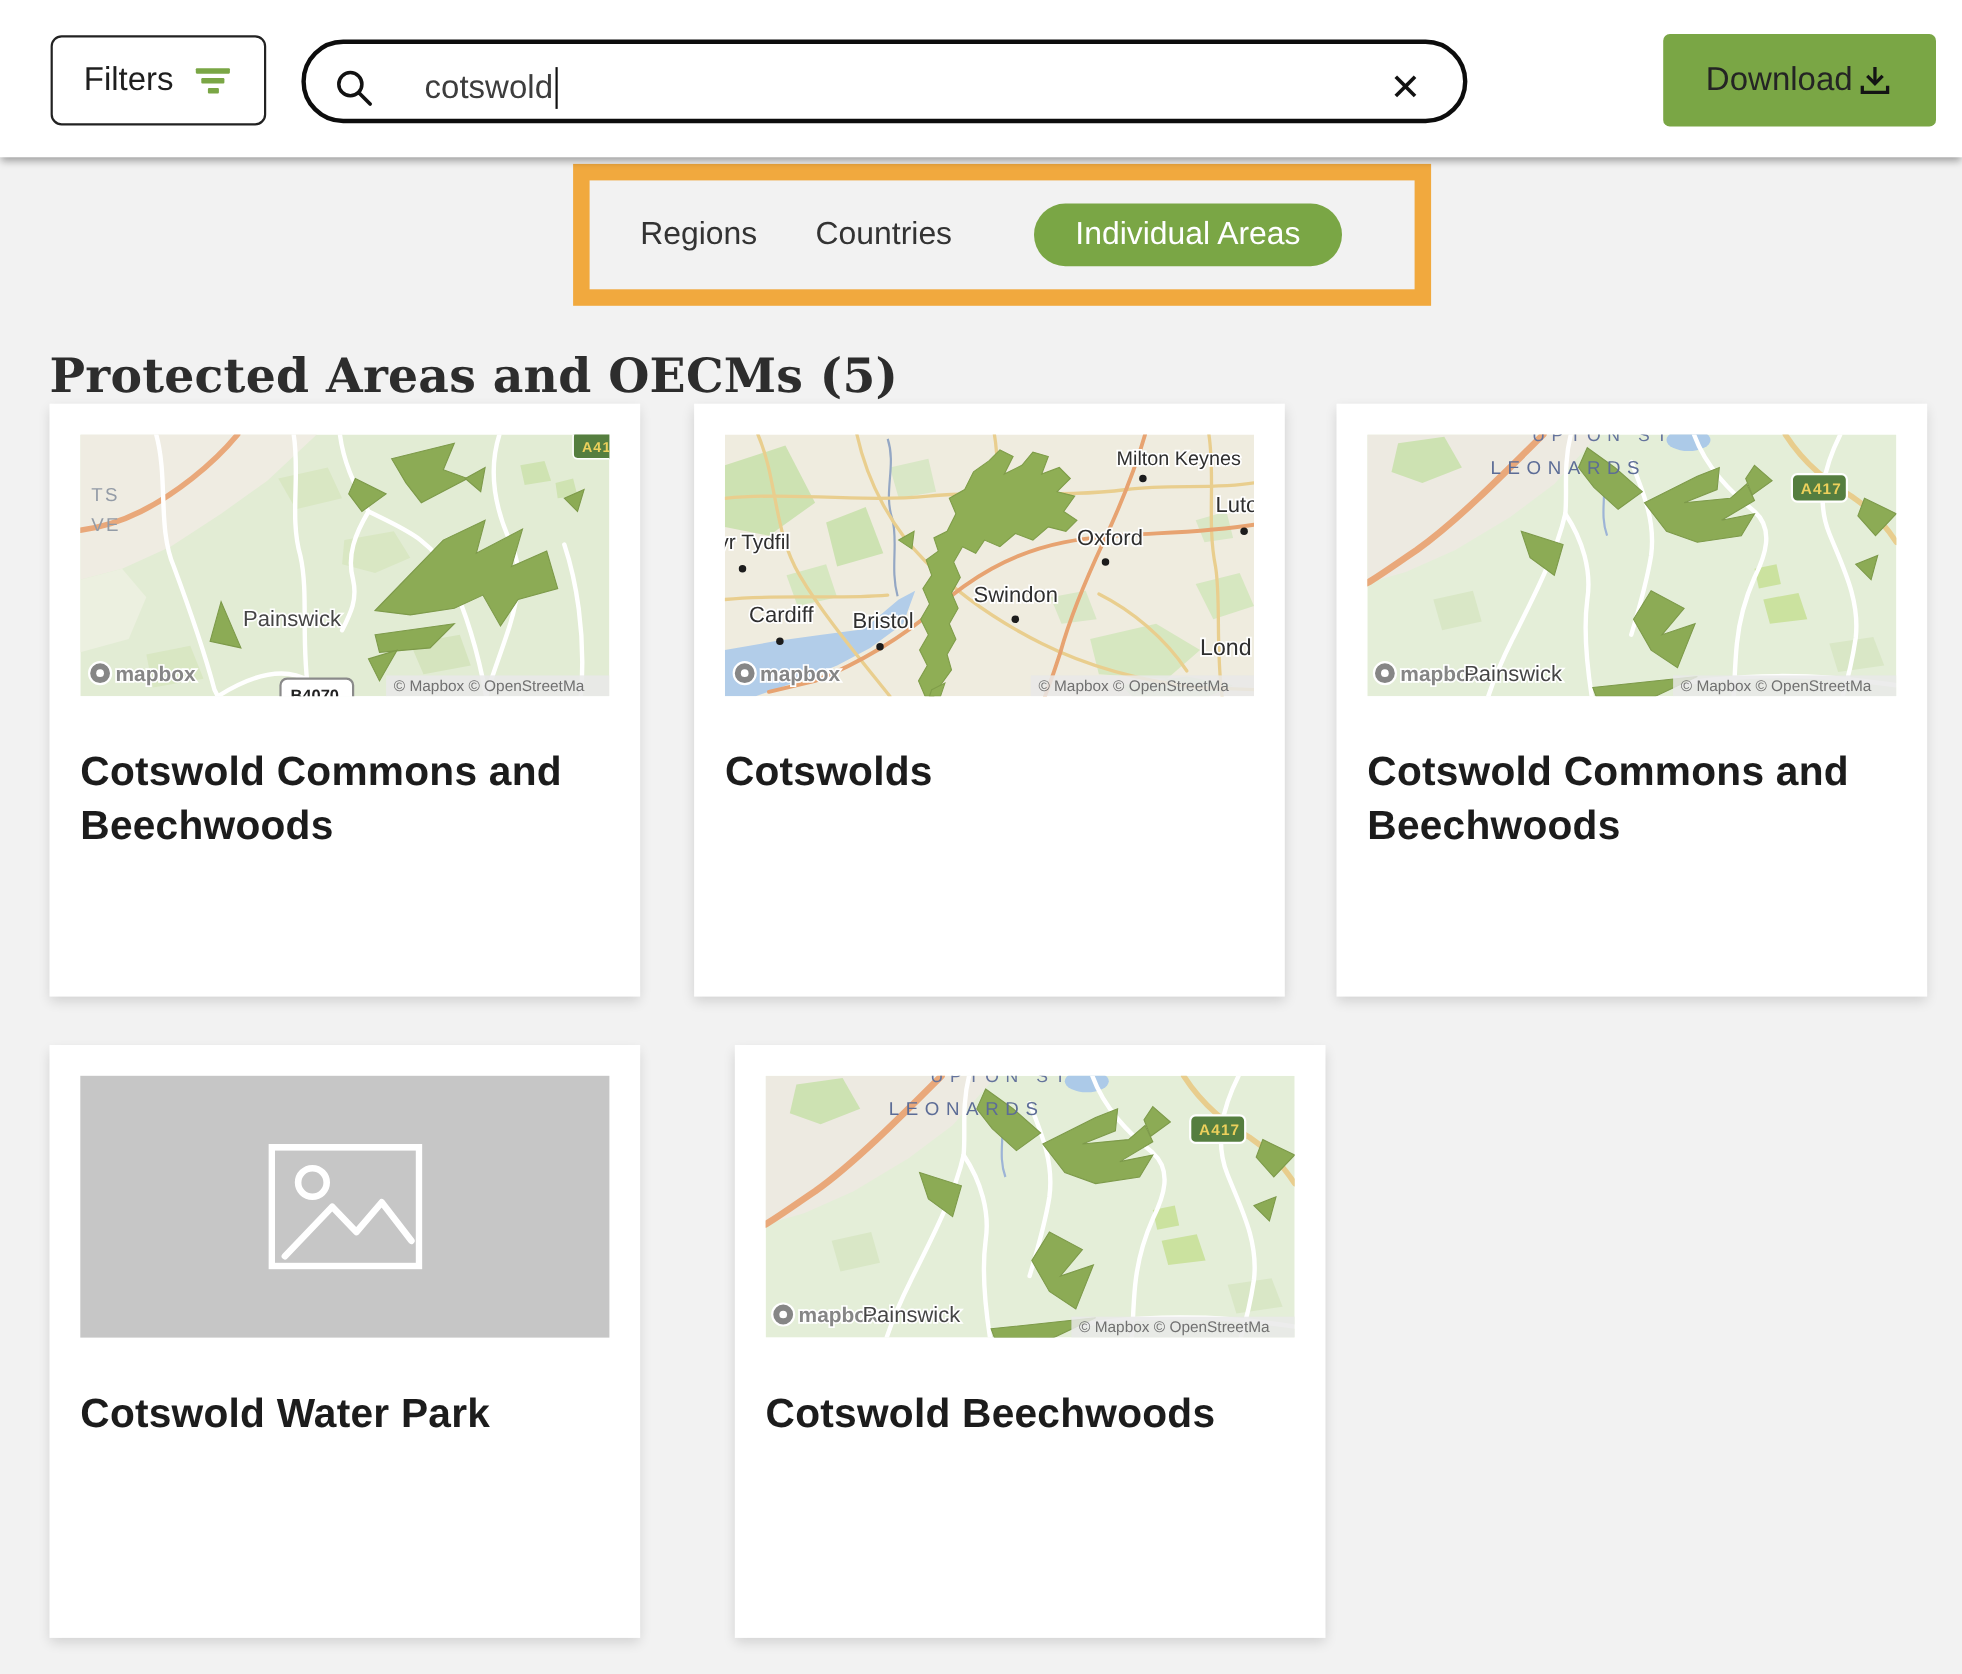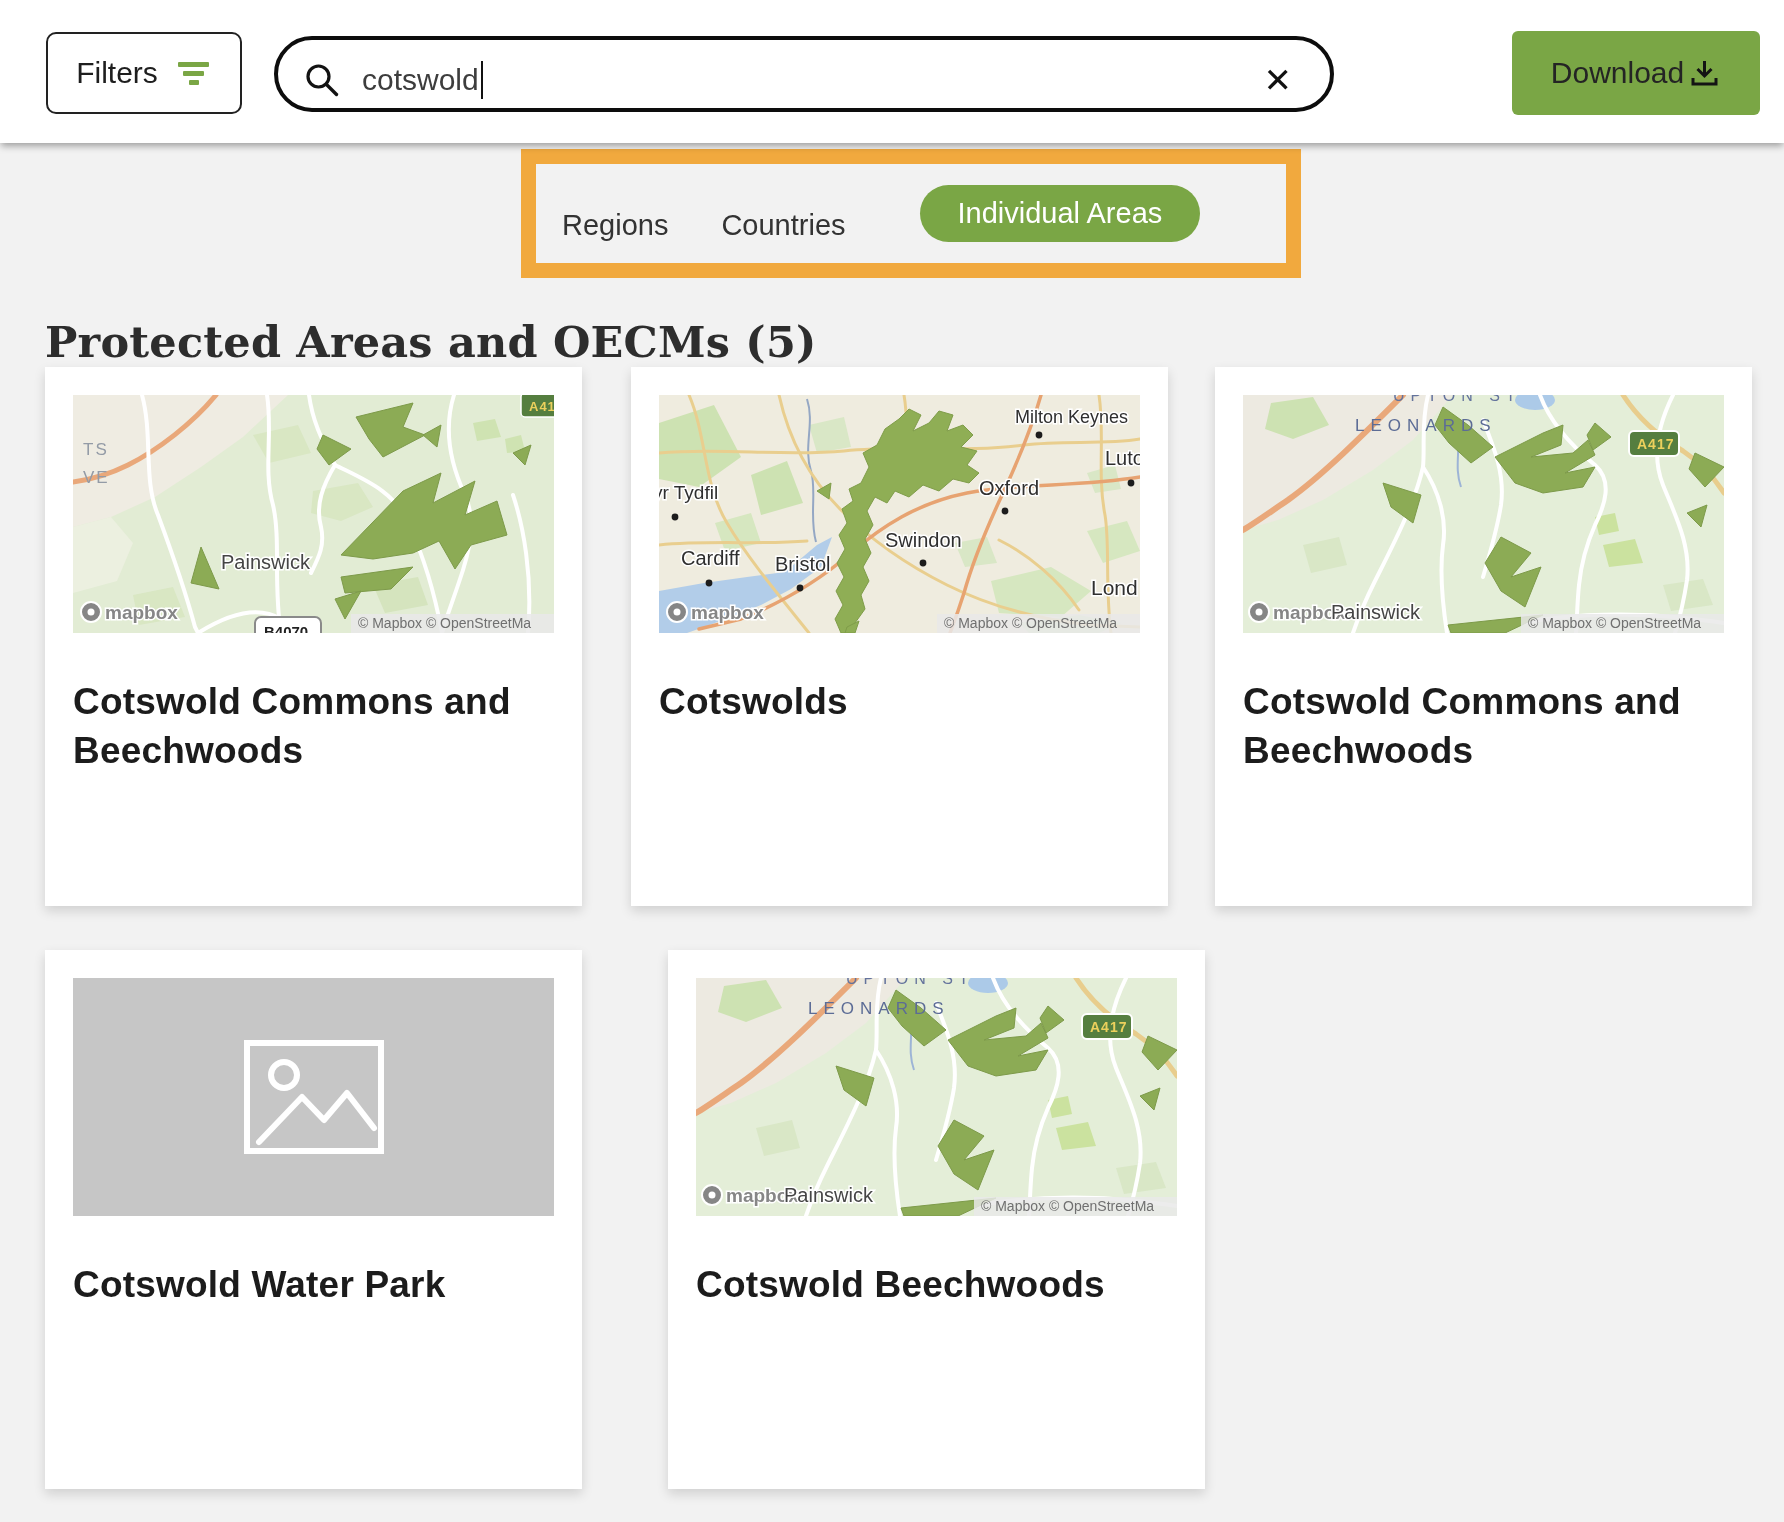--- a/index.html
+++ b/index.html
@@ -16,39 +16,39 @@
   }
   .filters-btn{
     position:absolute;left:46px;top:32px;width:196px;height:82px;
     background:#fff;border:2px solid #222;border-radius:10px;
     display:flex;align-items:center;justify-content:center;gap:18px;
     font-size:30px;color:#1e1e1e;cursor:pointer;box-sizing:border-box;
   }
   .search-pill{
     position:absolute;left:274px;top:36px;width:1060px;height:76px;
     background:#fff;border:4px solid #0d0d0d;border-radius:42px;
-    display:flex;align-items:center;padding:12px 34px 0 26px;box-sizing:border-box;
+    display:flex;align-items:center;padding:12px 34px 0 26px;box-sizing:border-box;gap:24px;
   }
   .search-text{font-size:30px;color:#3d3d3d;margin-left:22px;display:flex;align-items:center;flex:1;}
   .caret{display:inline-block;width:2px;height:38px;background:#111;margin-left:2px;animation:blink 1.1s steps(1) infinite;}
   @keyframes blink{50%{opacity:0;}}
   .clear-btn{font-size:34px;color:#111;line-height:1;cursor:pointer;background:none;border:none;padding:0 4px;font-family:"DejaVu Sans",sans-serif;}
   .download-btn{
     position:absolute;left:1512px;top:31px;width:248px;height:84px;
     background:#7aa645;border:none;border-radius:6px;cursor:pointer;
     display:flex;align-items:center;justify-content:center;gap:4px;
     font-size:30px;color:#242424;font-family:"Liberation Sans",sans-serif;
   }
   
   .tabs-highlight{
     position:absolute;left:521px;top:149px;width:780px;height:129px;
     border:15px solid #f1a93e;box-sizing:border-box;z-index:5;
     display:flex;align-items:center;
   }
-  .tab-row{display:flex;align-items:flex-end;width:100%;padding-left:26px;box-sizing:border-box;}
+  .tab-row{display:flex;align-items:center;width:100%;padding-left:46px;box-sizing:border-box;}
   .tab{font-size:29px;color:#333;cursor:pointer;background:none;border:none;font-family:"Liberation Sans",sans-serif;padding:0;}
   .tab.countries{margin-left:53px;}
   .tab-pill{
     margin-left:74px;background:#7aa645;color:#fff;font-size:29px;
     padding:0 38px;height:57px;display:flex;align-items:center;border-radius:30px;
     border:none;cursor:pointer;font-family:Liberation Sans, sans-serif;
   }
   
   .section-title{
     position:absolute;left:45px;top:288px;

